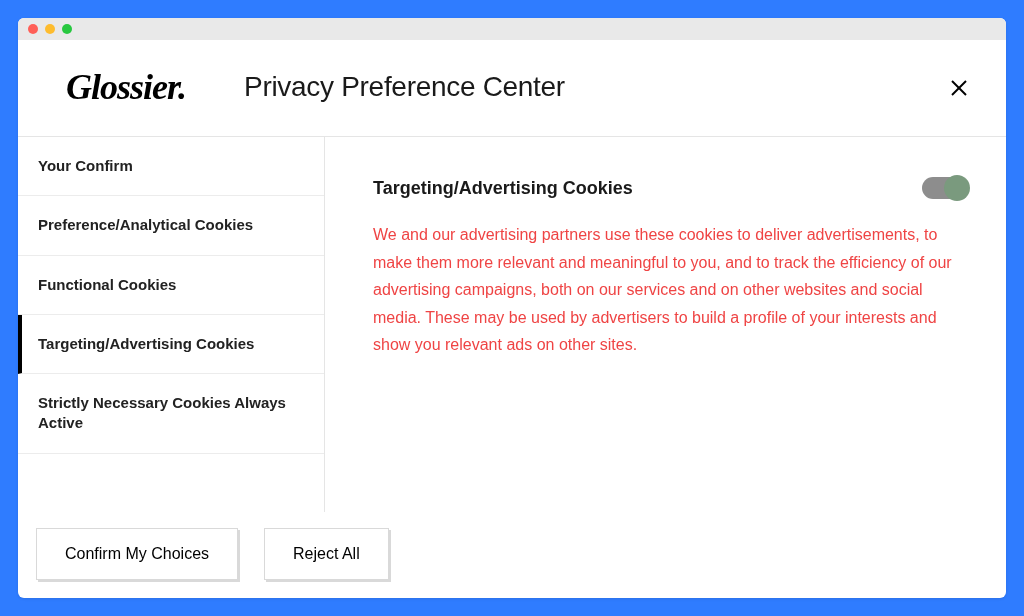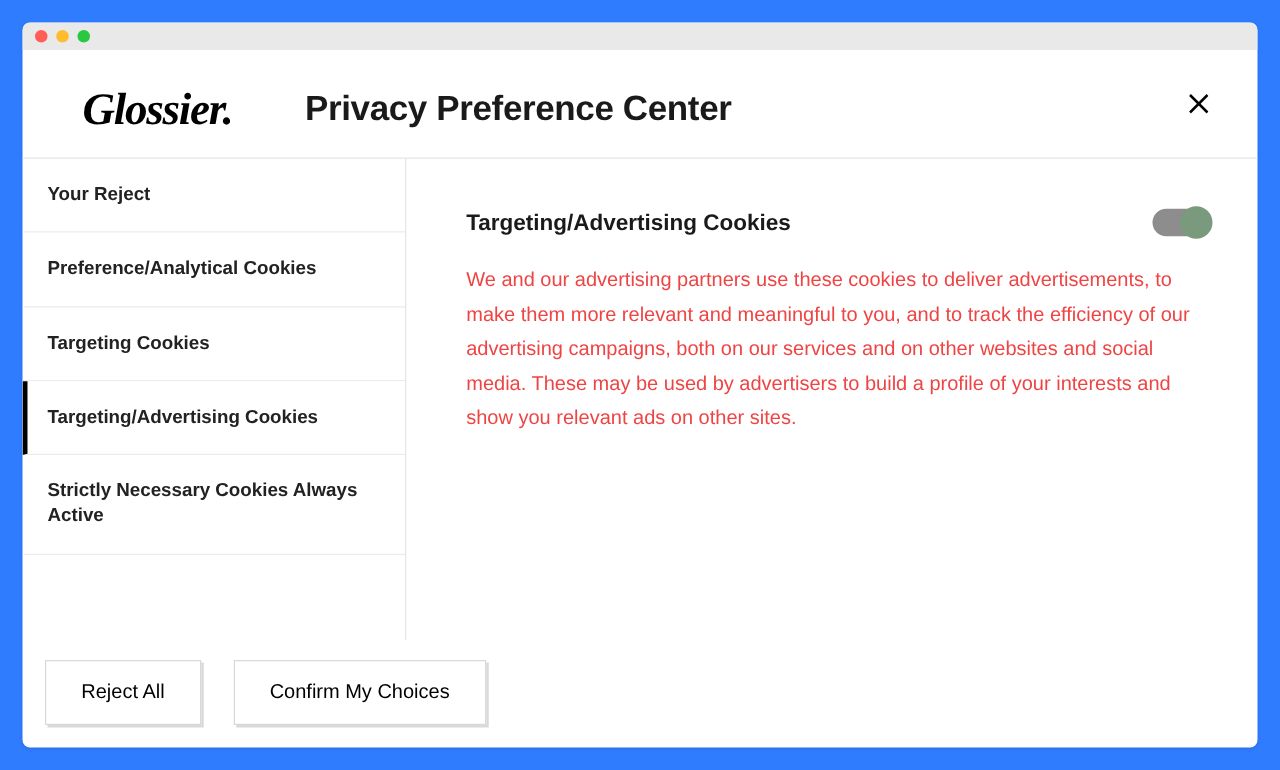--- a/index.html
+++ b/index.html
@@ -29,37 +29,37 @@
     gap: 7px;
     flex-shrink: 0;
   }
   .dot { width: 10px; height: 10px; border-radius: 50%; }
   .dot.red { background: #ff5f57; }
   .dot.yellow { background: #febc2e; }
   .dot.green { background: #28c840; }
   .header {
     display: flex;
     align-items: center;
-    padding: 26px 34px 18px 48px;
+    padding: 26px 34px 28px 48px;
     border-bottom: 1px solid #e5e5e5;
     position: relative;
     flex-shrink: 0;
   }
   .logo {
     font-family: Georgia, "Times New Roman", serif;
     font-style: italic;
     font-weight: 900;
     font-size: 36px;
     letter-spacing: -1px;
     color: #000;
     margin-right: 58px;
   }
   .header-title {
     font-size: 28px;
-    font-weight: 700;
+    font-weight: 400;
     color: #1a1a1a;
     letter-spacing: -0.3px;
   }
   .close-btn {
     position: absolute;
     right: 36px;
     top: 50%;
     transform: translateY(-50%);
     cursor: pointer;
     width: 22px;
@@ -165,27 +165,27 @@
       <svg viewBox="0 0 16 16">
         <line x1="1" y1="1" x2="15" y2="15" stroke="#000" stroke-width="2"></line>
         <line x1="15" y1="1" x2="1" y2="15" stroke="#000" stroke-width="2"></line>
       </svg>
     </div>
   </div>
 
   <div class="body">
     <div class="sidebar">
       <div class="sidebar-item">
-        <span>Your Reject</span>
+        <span>Your Confirm</span>
       </div>
       <div class="sidebar-item">
         <span>Preference/Analytical Cookies</span>
       </div>
       <div class="sidebar-item">
-        <span>Targeting Cookies</span>
+        <span>Functional Cookies</span>
       </div>
       <div class="sidebar-item active">
         <span>Targeting/Advertising Cookies</span>
       </div>
       <div class="sidebar-item">
         <span>Strictly Necessary Cookies Always Active</span>
       </div>
     </div>
 
     <div class="content">
@@ -193,16 +193,16 @@
         <div class="content-title">Targeting/Advertising Cookies</div>
         <div class="toggle">
           <div class="toggle-knob"></div>
         </div>
       </div>
       <div class="content-desc">We and our advertising partners use these cookies to deliver advertisements, to make them more relevant and meaningful to you, and to track the efficiency of our advertising campaigns, both on our services and on other websites and social media. These may be used by advertisers to build a profile of your interests and show you relevant ads on other sites.</div>
     </div>
   </div>
 
   <div class="footer">
+    <button class="btn">Confirm My Choices</button>
     <button class="btn">Reject All</button>
-    <button class="btn">Confirm My Choices</button>
   </div>
 </div>
 
 </body></html>

